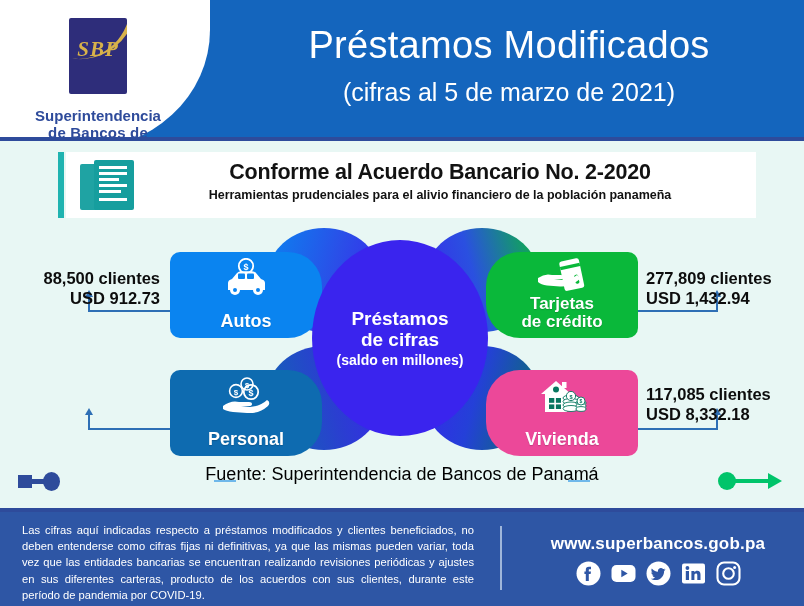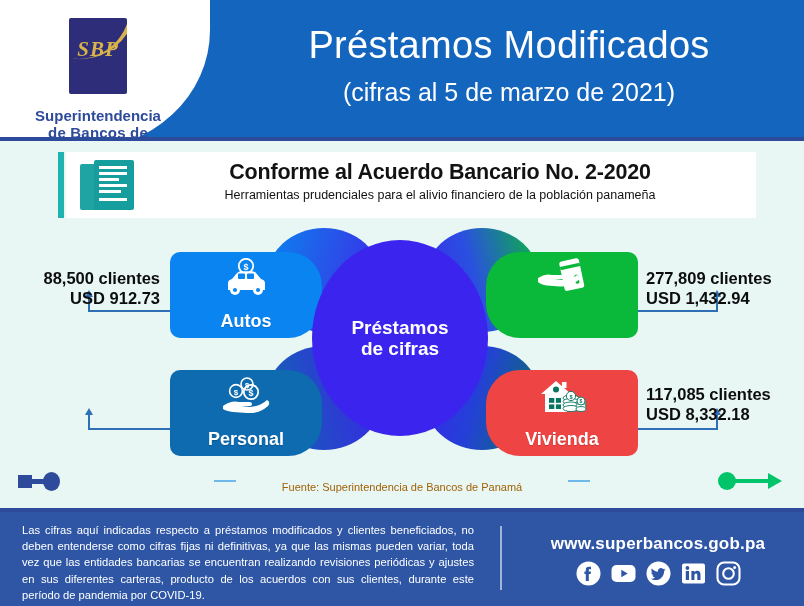--- a/index.html
+++ b/index.html
@@ -57,21 +57,21 @@
   .band-icon{position:absolute;left:80px;top:160px;width:58px;height:52px;}
   .doc-back{position:absolute;left:0;top:4px;width:34px;height:46px;background:#1fa3a3;border-radius:2px;}
   .doc-front{position:absolute;left:14px;top:0;width:40px;height:50px;background:#169e9e;border-radius:2px;}
   .doc-front i{position:absolute;left:5px;background:#ffffff;height:3px;display:block;}
   .band-title{
     position:absolute;left:140px;top:160px;width:600px;text-align:center;
     color:#121212;font-size:21.5px;font-weight:bold;letter-spacing:-.2px;
   }
   .band-sub{
     position:absolute;left:140px;top:188px;width:600px;text-align:center;
-    color:#121212;font-size:12.5px;font-weight:normal;
+    color:#121212;font-size:12.5px;font-weight:bold;
   }
 
   
   .diagram{position:absolute;left:0;top:226px;width:804px;height:232px;}
 
   .center-blob{
     position:absolute;left:312px;top:14px;width:176px;height:196px;
     background:#3a24ee;border-radius:50%/50%;
     display:flex;align-items:center;justify-content:center;flex-direction:column;
     z-index:4;
@@ -86,21 +86,21 @@
   .lobe.br{left:424px;top:120px;background:linear-gradient(285deg,#07765f 0%,#2440d8 55%,#3a24ee 100%);}
 
   .cat{
     position:absolute;width:152px;height:86px;z-index:3;
     display:flex;flex-direction:column;align-items:center;justify-content:flex-end;
     padding-bottom:7px;box-sizing:border-box;
   }
   .cat.autos{left:170px;top:26px;background:#0a84f0;border-radius:10px 34px 34px 10px;}
   .cat.personal{left:170px;top:144px;background:#0e6bb0;border-radius:10px 34px 34px 10px;}
   .cat.tarjetas{left:486px;top:26px;background:#0ab83a;border-radius:34px 10px 10px 34px;}
-  .cat.vivienda{left:486px;top:144px;background:#ef4444;border-radius:34px 10px 10px 34px;}
+  .cat.vivienda{left:486px;top:144px;background:#ec4899;border-radius:34px 10px 10px 34px;}
   .cat .cat-label{
     color:#ffffff;font-size:18px;font-weight:bold;text-align:center;line-height:1.05;
     text-shadow:0 1px 1px rgba(0,0,0,.18);
   }
   .cat.tarjetas .cat-label{font-size:17px;}
   .cat .icon{position:absolute;top:6px;left:0;right:0;display:flex;justify-content:center;height:40px;}
 
   
   .vals{position:absolute;font-size:16.5px;font-weight:bold;color:#0d0d0d;line-height:1.22;z-index:5;}
   .vals.v1{left:8px;top:42px;width:152px;text-align:right;}
@@ -110,22 +110,22 @@
 
   
   .conn{position:absolute;z-index:2;}
   .conn .hline{position:absolute;height:2px;background:#2e6fb5;}
   .conn .vline{position:absolute;width:2px;background:#2e6fb5;}
   .conn .arw{position:absolute;width:0;height:0;border-left:4px solid transparent;border-right:4px solid transparent;border-bottom:7px solid #2e6fb5;}
 
   
   .source-row{position:absolute;left:0;top:458px;width:804px;height:46px;}
   .src-text{
-    position:absolute;left:202px;top:23px;width:400px;text-align:center;
-    font-size:11px;color:#a16207;
+    position:absolute;left:202px;top:6px;width:400px;text-align:center;
+    font-size:18px;color:#000000;
   }
   .src-dash{position:absolute;top:22px;height:2px;width:22px;background:#6fb8ea;}
   .src-dash.l{left:214px;}
   .src-dash.r{left:568px;}
   .deco-left{position:absolute;left:18px;top:13px;width:48px;height:20px;}
   .deco-left .sq{position:absolute;left:0;top:4px;width:14px;height:13px;background:#2e4b9b;}
   .deco-left .bar{position:absolute;left:12px;top:8px;width:16px;height:5px;background:#2e4b9b;}
   .deco-left .dot{position:absolute;left:25px;top:1px;width:17px;height:19px;border-radius:50%;background:#2e4b9b;}
   .deco-right{position:absolute;left:718px;top:13px;width:70px;height:20px;}
   .deco-right .dot{position:absolute;left:0;top:1px;width:18px;height:18px;border-radius:50%;background:#00c46a;}
@@ -224,33 +224,38 @@
         </svg>
       </div>
       <div class="cat-label">Personal</div>
     </div>
 
     <div class="center-blob">
       <div class="center-l1">
         <span>Préstamos</span><br>
         <span>de cifras</span>
       </div>
+      <div class="center-l2">(saldo en millones)</div>
     </div>
 
     <div class="cat tarjetas">
       <div class="icon">
         <svg width="60" height="40" viewBox="0 0 60 40">
           <g transform="rotate(-12 38 18)">
             <rect x="30" y="2" width="20" height="30" rx="2.5" fill="#fff"></rect>
             <rect x="30" y="7" width="20" height="3.4" fill="#0ab83a"></rect>
             <circle cx="44" cy="20" r="2.1" fill="#0ab83a"></circle>
             <circle cx="44" cy="25" r="2.1" fill="#0ab83a"></circle>
           </g>
           <path d="M6 20 Q13 15 20 17 L29 17 Q32 17 32 19 Q32 21 29 21 L22 21 L31 22 Q40 21.5 45 17 Q48.5 19 46 22.5 Q38 29 28 28.5 L15 27.5 Q9 26.5 6 24 Z" fill="#fff"></path>
         </svg>
+      </div>
+      <div class="cat-label">
+        <span>Tarjetas</span><br>
+        <span>de crédito</span>
       </div>
     </div>
 
     <div class="cat vivienda">
       <div class="icon">
         <svg width="58" height="40" viewBox="0 0 58 40">
           <path d="M8 18 L23 5 L38 18 Z" fill="#fff"></path>
           <rect x="12" y="17" width="22" height="19" fill="#fff"></rect>
           <rect x="29" y="6" width="4.5" height="6" fill="#fff"></rect>
           <circle cx="23" cy="13.5" r="3" fill="#07765f"></circle>

